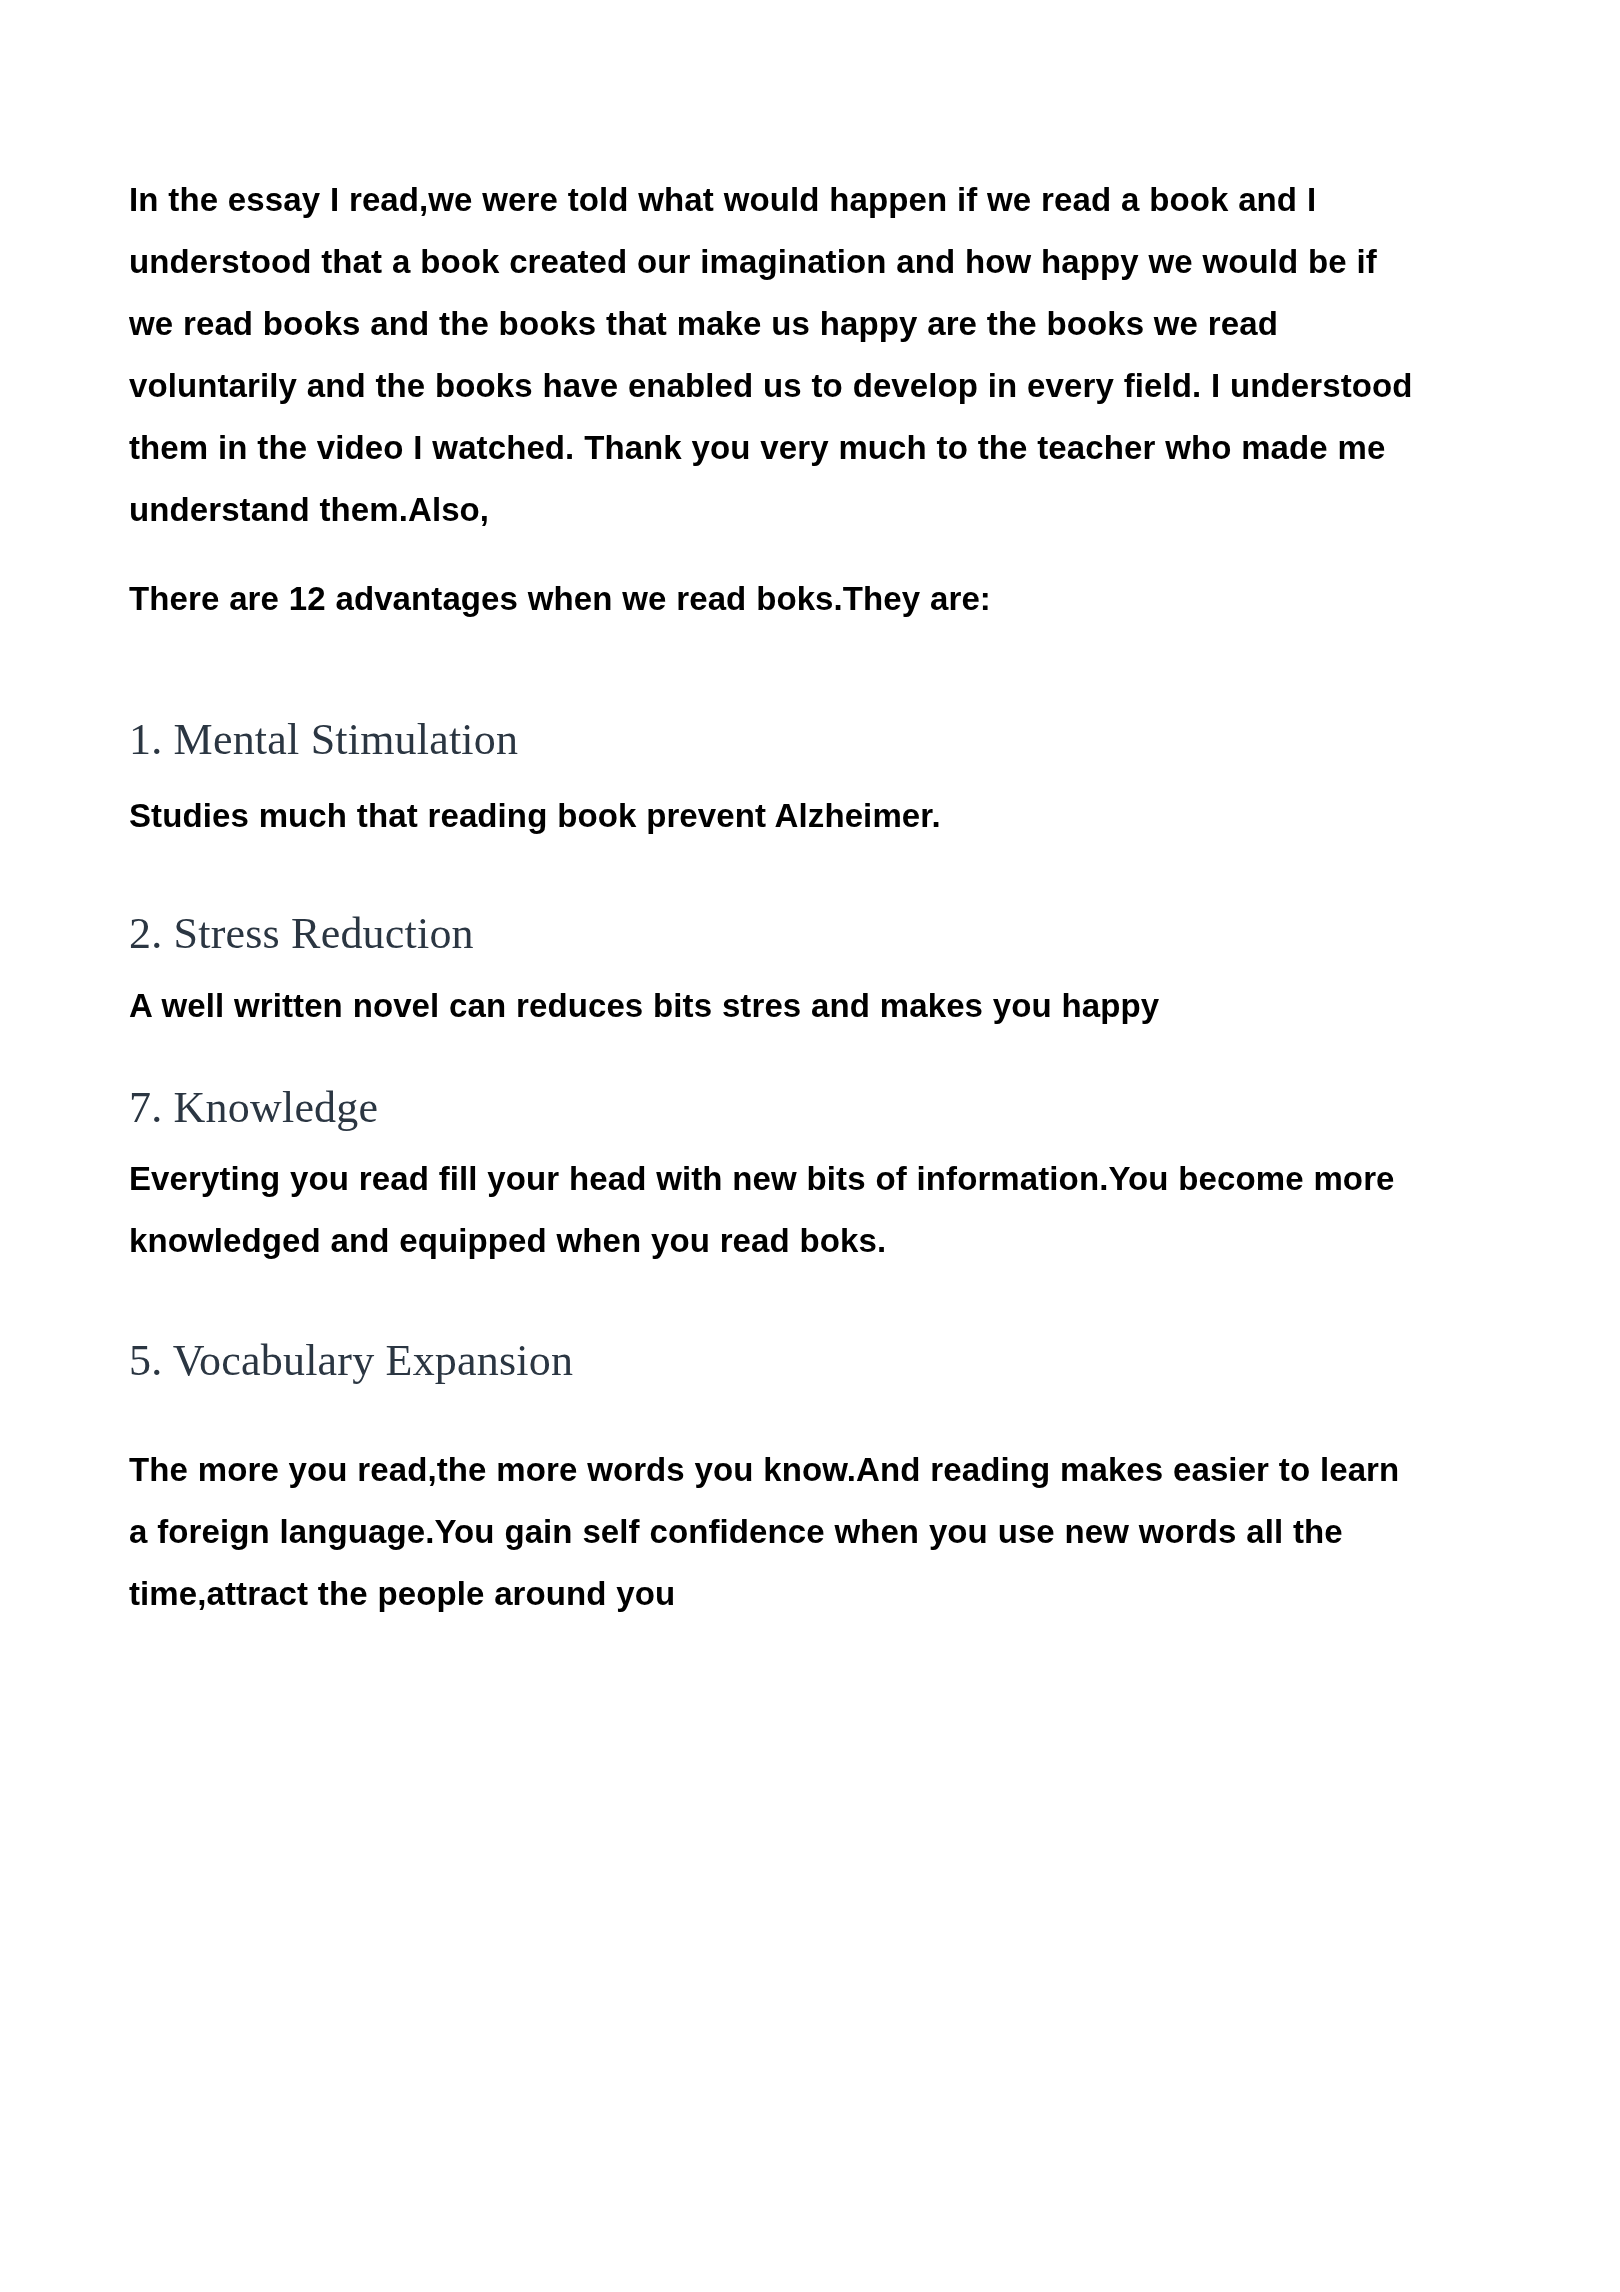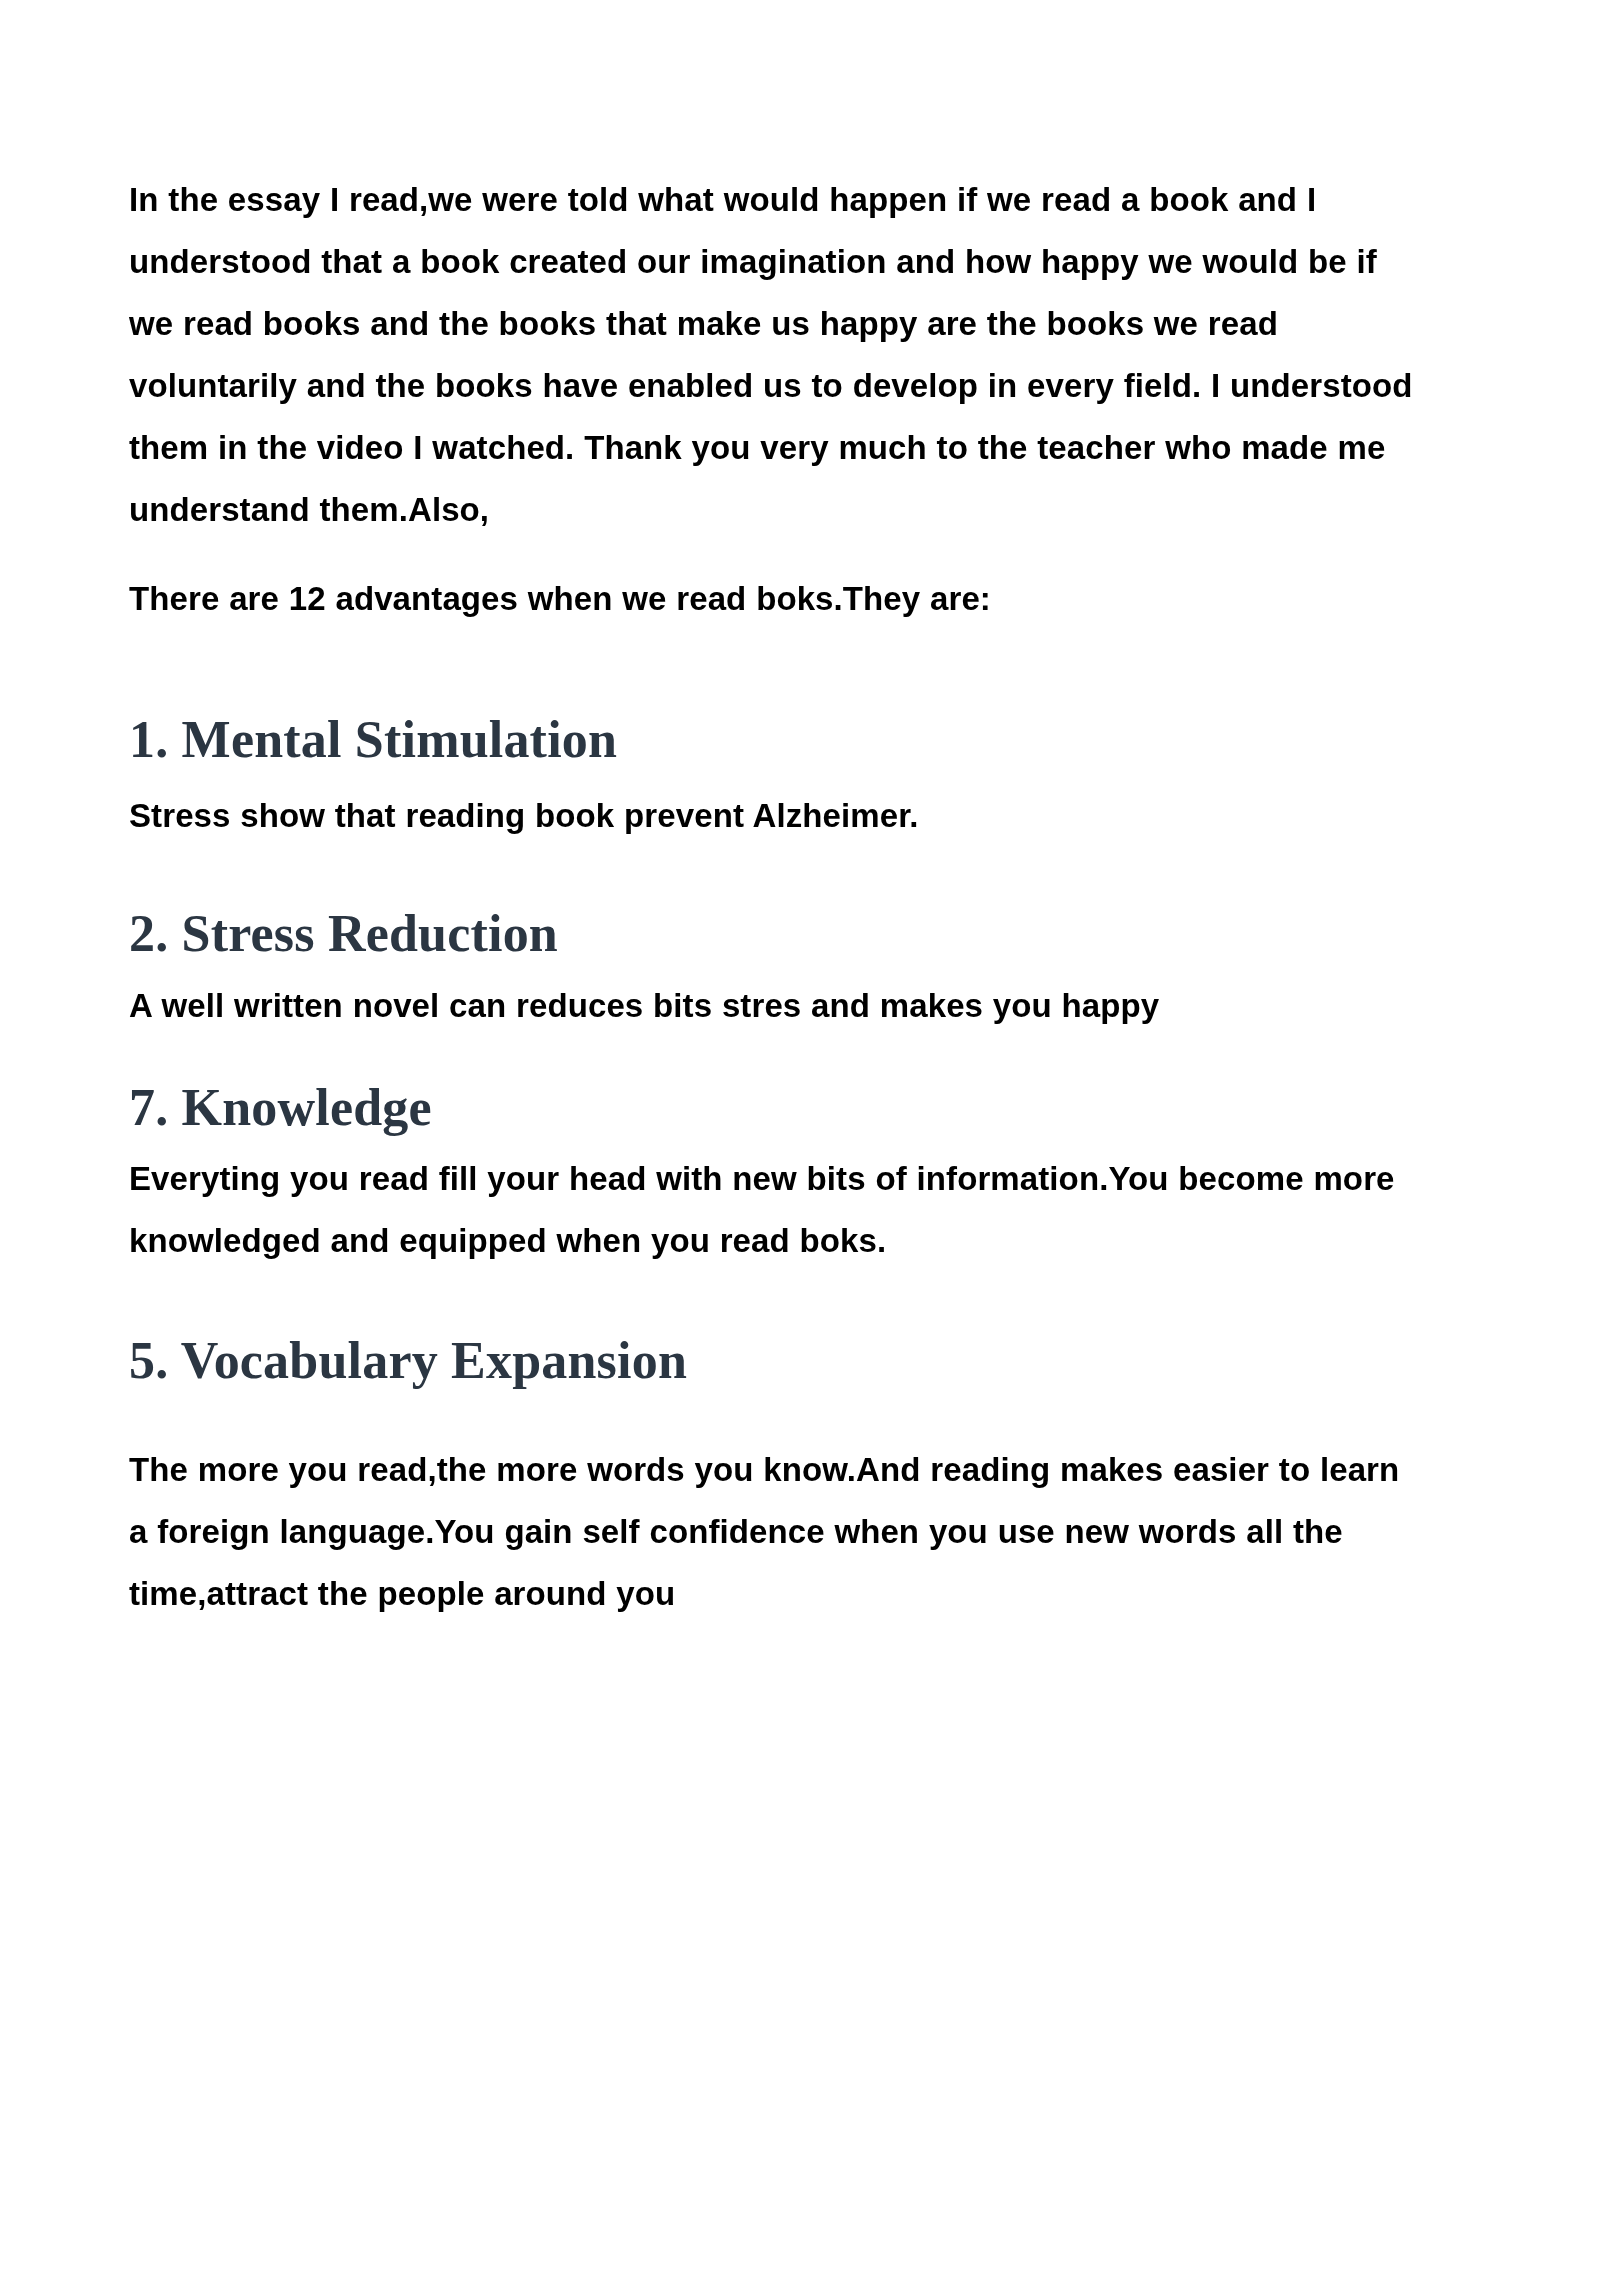--- a/index.html
+++ b/index.html
@@ -46,22 +46,22 @@
     word-spacing: 0.5px;
   }
 
   .para + .para {
     margin-top: 27.4px;
   }
 
   
   .section-heading {
     font-family: "Liberation Serif", "DejaVu Serif", serif;
-    font-weight: 700;
-    font-size: 52px;
+    font-weight: 400;
+    font-size: 44px;
     line-height: 55px;
     color: #2b3642;
     margin: 0;
     letter-spacing: 0.2px;
   }
 
   
   .gap-h1 { height: 82px; }
   .gap-h1-body { height: 17.6px; }
 
@@ -82,21 +82,21 @@
 <div class="page">
   <div class="content">
 
     <p class="para">In the essay I read,we were told what would happen if we read a book and I understood that a book created our imagination and how happy we would be if we read books and the books that make us happy are the books we read voluntarily and the books have enabled us to develop in every field. I understood them in the video I watched. Thank you very much to the teacher who made me understand them.Also,</p>
 
     <p class="para">There are 12 advantages when we read boks.They are:</p>
 
     <div class="spacer gap-h1"></div>
     <h2 class="section-heading">1. Mental Stimulation</h2>
     <div class="spacer gap-h1-body"></div>
-    <p class="para">Stress show that reading book prevent Alzheimer.</p>
+    <p class="para">Studies much that reading book prevent Alzheimer.</p>
 
     <div class="spacer gap-h2"></div>
     <h2 class="section-heading">2. Stress Reduction</h2>
     <div class="spacer gap-h2-body"></div>
     <p class="para">A well written novel can reduces bits stres and makes you happy</p>
 
     <div class="spacer gap-h3"></div>
     <h2 class="section-heading">7. Knowledge</h2>
     <div class="spacer gap-h3-body"></div>
     <p class="para">Everyting you read fill your head with new bits of information.You become more knowledged and equipped when you read boks.</p>

